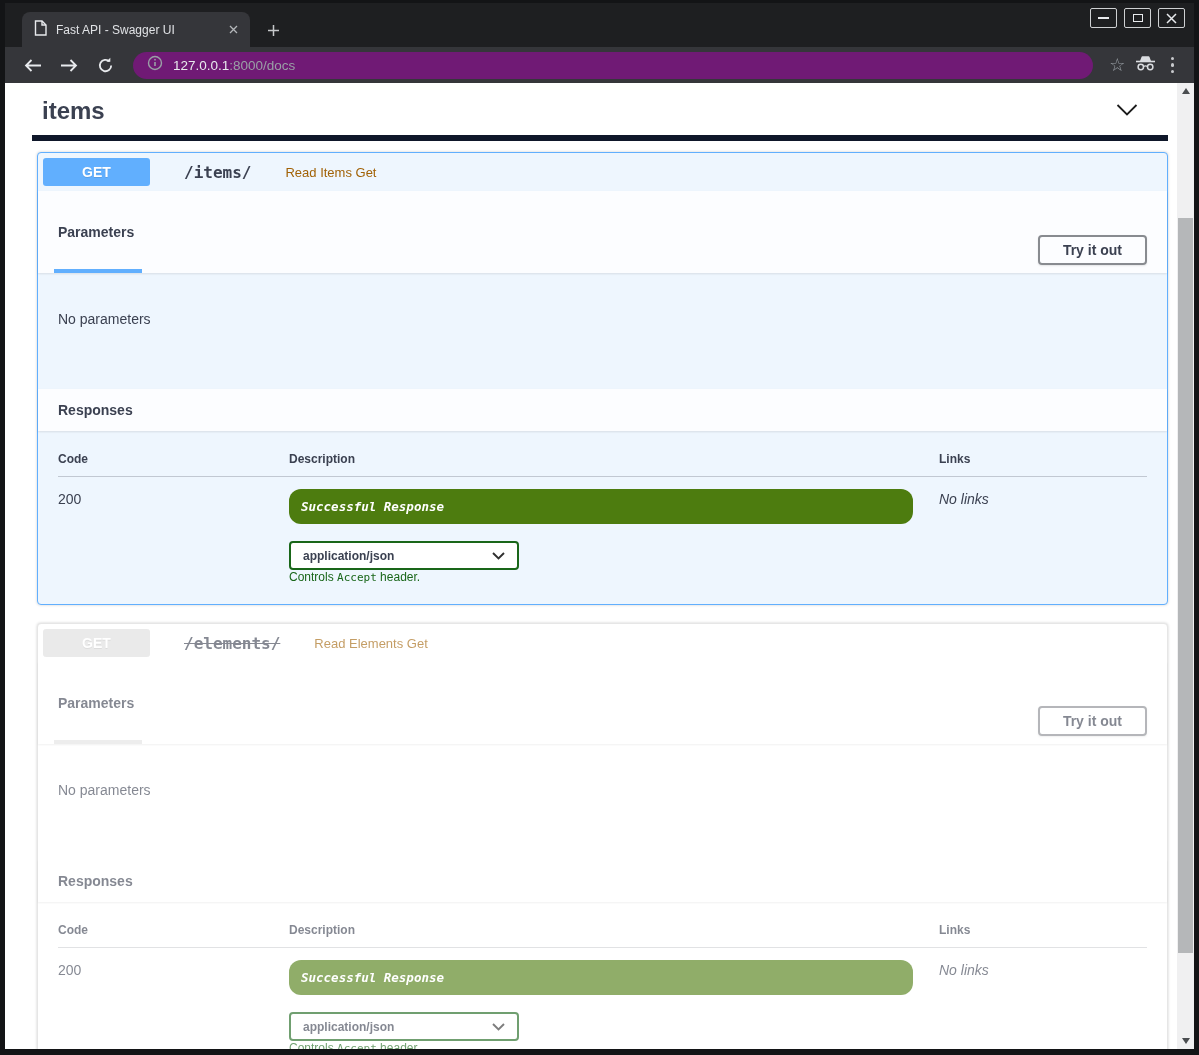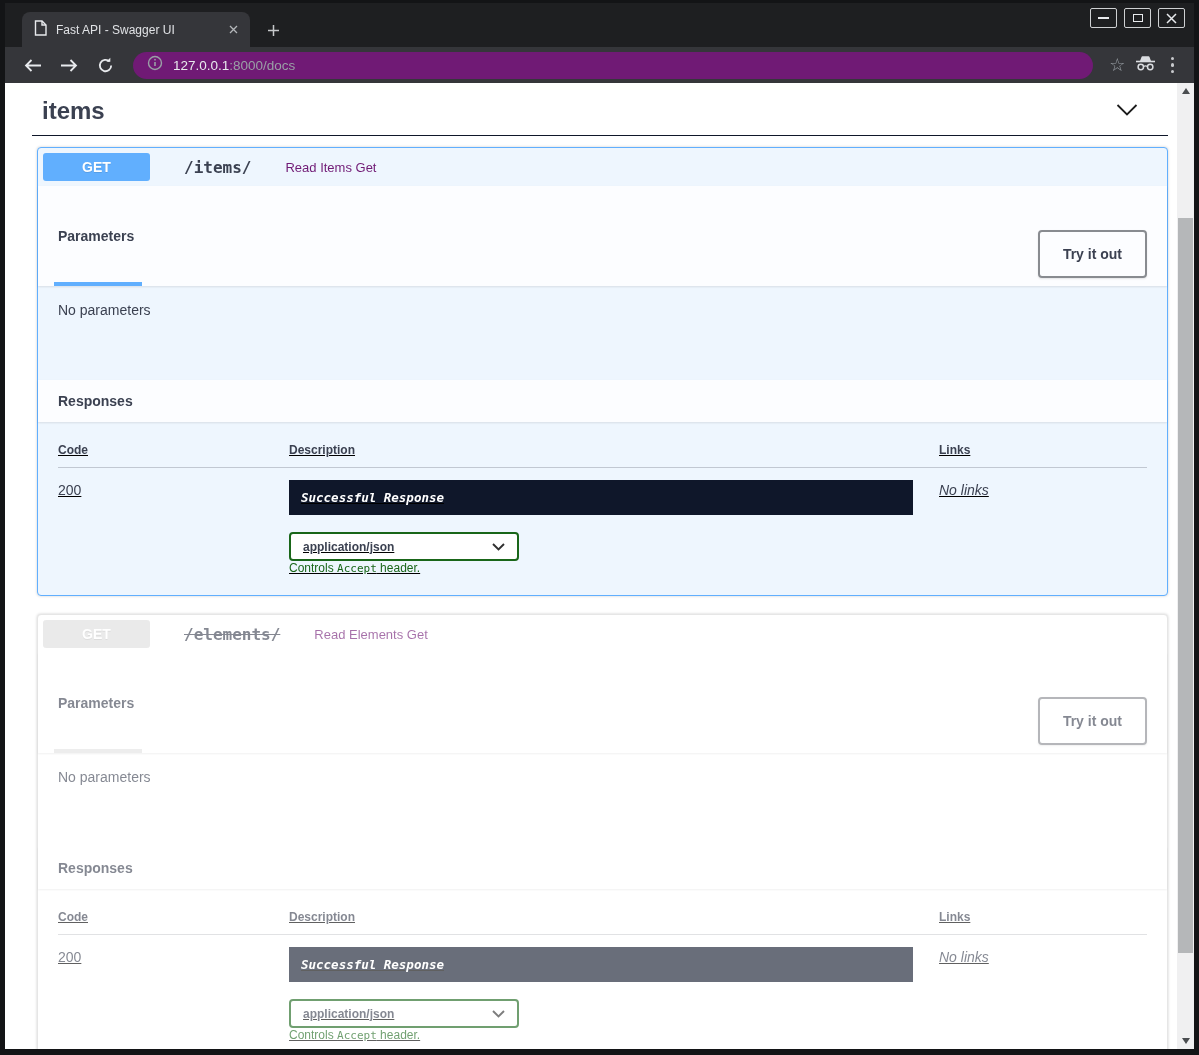--- a/index.html
+++ b/index.html
@@ -34,58 +34,58 @@
   .page { flex:1; padding:6px 9px 0 27px; overflow:hidden; }
 
   .vscroll { width:17px; background:#f0f0f1; position:relative; flex:0 0 auto; }
   .scroll-arrow { position:absolute; left:0; width:17px; height:16px; display:flex; align-items:center; justify-content:center; }
   .scroll-arrow.up { top:0; } .scroll-arrow.down { bottom:0; }
   .tri-up { width:0; height:0; border-left:4.5px solid transparent; border-right:4.5px solid transparent; border-bottom:6px solid #4a4d50; }
   .tri-down { width:0; height:0; border-left:4.5px solid transparent; border-right:4.5px solid transparent; border-top:6px solid #4a4d50; }
   .scroll-thumb { position:absolute; left:1px; top:135px; width:15px; height:735px; background:#b5b7b9; }
 
   
-  .tag-row { display:flex; align-items:center; justify-content:space-between; padding:8px 30px 10px 10px; border-bottom:1px solid #0f172a; }
+  .tag-row { display:flex; align-items:center; justify-content:space-between; padding:8px 30px 10px 10px; border-bottom:6px solid #0f172a; }
   .tag-title { font-size:24px; font-weight:bold; color:#3b4151; }
 
   .opblock { border:1px solid #61affe; border-radius:4px; background:#eef6fe; margin:11px 0 18px 5px; box-shadow:0 0 3px rgba(0,0,0,.19); }
   .opblock.deprecated { border-color:#e6e6e6; background:#ffffff; }
   .opblock.deprecated .op-inner { opacity:.62; }
 
   .op-summary { display:flex; align-items:center; padding:5px; gap:28px; cursor:pointer; }
   .method-badge { width:107px; text-align:center; padding:6px 0; border-radius:3px; background:#61affe; color:#fff;
                   font-size:14px; font-weight:bold; text-shadow:0 1px 0 rgba(0,0,0,.1); }
   .deprecated .method-badge { background:#dedede; }
   .op-path { font-family:"DejaVu Sans Mono", monospace; font-weight:bold; font-size:16px; color:#3b4151; padding:0 6px; }
   .deprecated .op-path { text-decoration:line-through;text-align:right; }
-  .op-desc { font-size:13px; color:#701a75; }
+  .op-desc { font-size:13px; color:#a16207; }
 
   .warning-row { padding:14px 20px 16px; font-size:14px; font-weight:bold; color:#3b4151; }
 
   .sec-header { background:rgba(255,255,255,.8); box-shadow:0 1px 2px rgba(0,0,0,.1); display:flex; align-items:center;
                 justify-content:space-between; padding:8px 20px; position:relative; }
   .params-header { min-height:51px; }
   .resp-header { min-height:42px; }
   .sec-title { font-size:14px; font-weight:bold; color:#3b4151; }
   .tab-ind { position:absolute; left:16px; bottom:0; width:88px; height:4px; background:#61affe; }
   .deprecated .tab-ind { background:#e3e3e3; }
-  .try-btn { background:transparent; border:2px solid #888b90; border-radius:4px; padding:14px 23px; font-family:"Liberation Sans",sans-serif;
+  .try-btn { background:transparent; border:2px solid #888b90; border-radius:4px; padding:5px 23px; font-family:"Liberation Sans",sans-serif;
              font-size:14px; font-weight:bold; color:#3b4151; box-shadow:0 1px 2px rgba(0,0,0,.1); cursor:pointer;margin-top:36px; }
 
-  .no-params { padding:16px 20px 62px; font-size:14px; color:#3b4151; }
+  .no-params { padding:16px 20px 62px; font-size:14px; color:#3b4151;margin-top:22px; }
 
   .resp-body { padding:17px 20px 20px; }
-  .resp-table { display:grid; grid-template-columns:231px 1fr 208px;text-decoration:underline; }
+  .resp-table { display:grid; grid-template-columns:231px 1fr 208px; }
   .th { font-size:12px; font-weight:bold; color:#3b4151; padding:4px 0 10px; border-bottom:1px solid rgba(59,65,81,.25); }
   .td { padding-top:12px; font-size:14px; color:#3b4151; }
   .code-cell { padding-top:14px; }
   .desc-cell { padding-right:26px; }
   .links-cell { font-style:italic; padding-top:14px; }
 
-  .resp-box { background:#0f172a; border-radius:0; padding:10px 12px; color:#ffffff;
+  .resp-box { background:#4d7c0f; border-radius:12px; padding:10px 12px; color:#ffffff;
               font-family:"DejaVu Sans Mono", monospace; font-style:italic; font-weight:bold; font-size:12.5px; }
   .media-select { margin-top:17px; width:230px; height:29px; background:#fff; border:2px solid #196619; border-radius:4px;
                   display:flex; align-items:center; justify-content:space-between; padding:0 12px; cursor:pointer; }
   .media-select span { font-size:12px; font-weight:bold; color:#3b4151; }
   .controls-note { font-size:12px; color:#196619; }
   .controls-note code { font-family:"DejaVu Sans Mono", monospace; font-size:11px; color:#196619; }
 </style>
 </head>
 <body>
 

